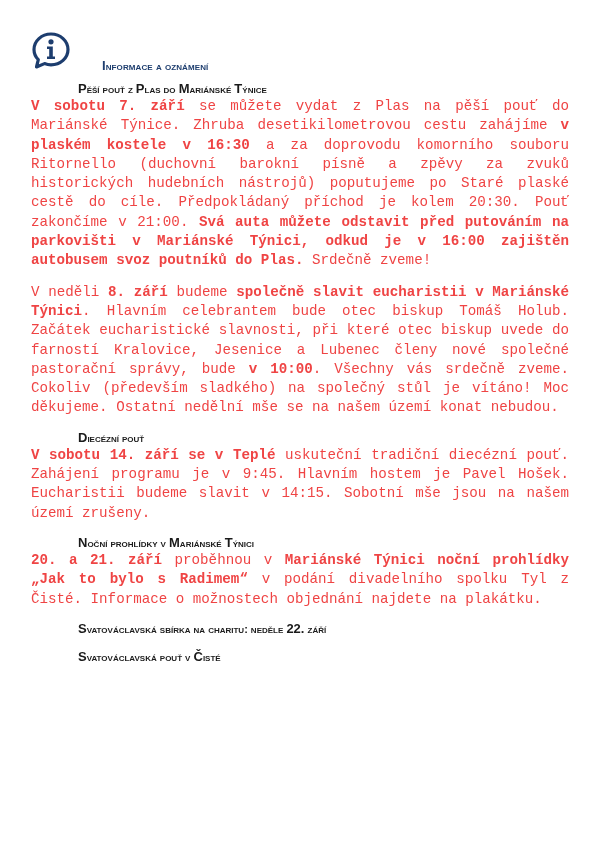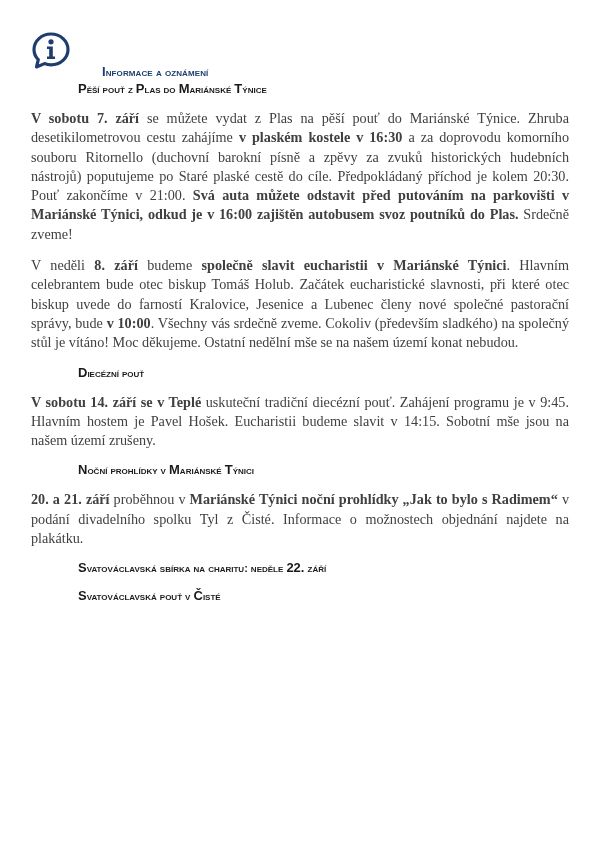--- a/index.html
+++ b/index.html
@@ -3,36 +3,36 @@
   <meta charset="utf-8">
   <style>
     html, body { margin: 0; padding: 0; background: #ffffff; }
     body {
       width: 600px; height: 849px; position: relative; overflow: hidden;
       font-family: "DejaVu Sans", sans-serif; color: #1a1a1a;
     }
     .header { position: absolute; left: 30px; top: 28px; height: 48px; }
     .info-icon { position: absolute; left: 0; top: 2px; width: 42px; height: 42px; }
     .header-title {
-      position: absolute; left: 44px; top: 36px; white-space: nowrap;
+      position: absolute; left: 44px; top: 30px; white-space: nowrap;
       font-family: "Liberation Sans", sans-serif; font-weight: bold;
       font-size: 11px; color: #1d3d6e; font-variant: small-caps; letter-spacing: 0.1px; padding-left: 28px;
     }
     .header-title .cap { font-size: 13px; }
     .content { position: absolute; left: 31px; top: 81px; width: 538px; }
     .section { margin-bottom: 12px; }
     .sec-title {
       font-family: "Liberation Sans", sans-serif; font-weight: bold;
       font-size: 11px; color: #1a1a1a; height: 16px; line-height: 16px;
       font-variant: small-caps; white-space: nowrap; margin-left: 47px;
     }
     .sec-title .cap { font-size: 13px; }
     .para {
-      font-family: Liberation Serif, serif;
-      font-size: 14.2px; line-height: 19.3px; text-align: justify; color: #404040; margin-top: 12px;
+      font-family: Liberation Mono, monospace;
+      font-size: 14.2px; line-height: 19.3px; text-align: justify; color: #ef4444;
     }
     .para b { font-weight: bold; }
   </style>
 </head>
 <body>
 
 <div class="header">
   <svg class="info-icon" viewBox="0 0 42 42">
     <path d="M21 4 C11.5 4 4 11 4 19.5 C4 23.5 5.6 27 8.3 29.7 L6.5 37 L14.5 33.6 C16.5 34.4 18.7 34.9 21 34.9 C30.5 34.9 38 28 38 19.5 C38 11 30.5 4 21 4 Z" fill="none" stroke="#1d3d6e" stroke-width="3.2" stroke-linejoin="round"></path>
     <circle cx="21" cy="11.8" r="2.6" fill="#1d3d6e"></circle>

